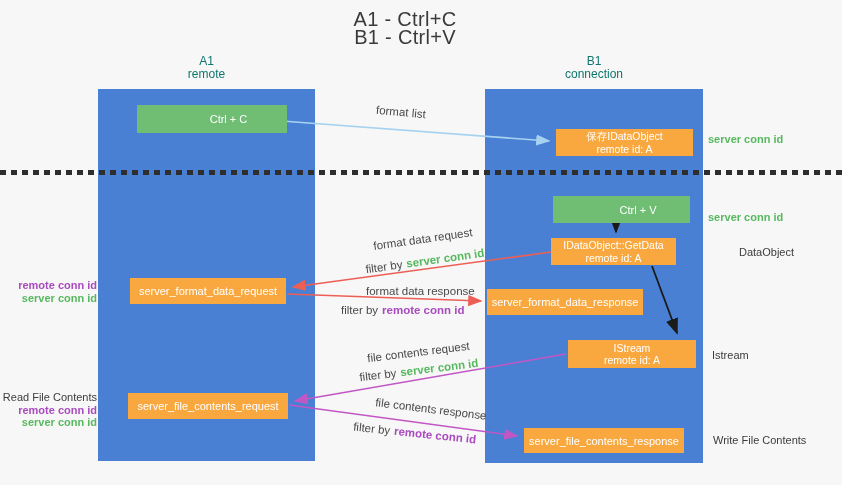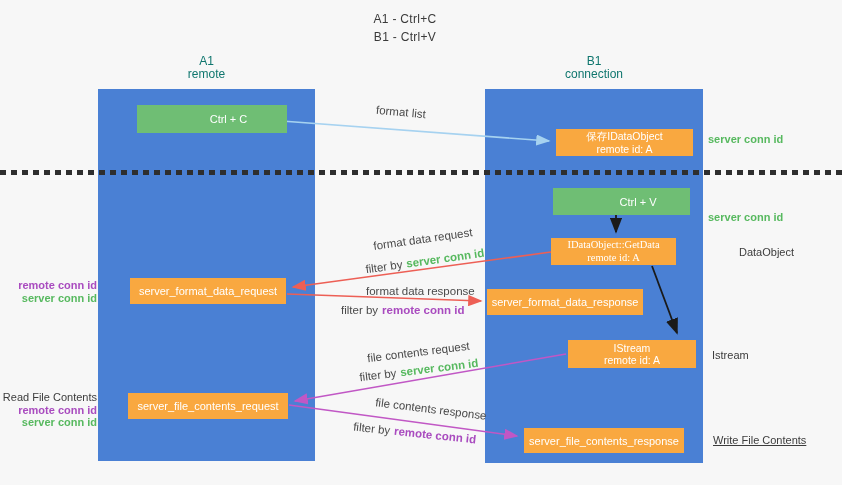--- a/index.html
+++ b/index.html
@@ -1,20 +1,20 @@
 <!DOCTYPE html>
 <html><head>
 <meta charset="utf-8">
 <style>
   html,body{margin:0;padding:0;}
   body{font-family:"Liberation Sans",sans-serif;background:#f7f7f7;}
   .stage{position:relative;width:842px;height:485px;background:#f7f7f7;overflow:hidden;}
   .abs{position:absolute;}
   .title-block{left:305px;top:10px;width:200px;text-align:center;color:#3a3a3a;
-               font-size:12px;line-height:18px;letter-spacing:.3px;}
+               font-size:20px;line-height:18px;letter-spacing:.3px;}
   .ll-header{top:55px;text-align:center;color:#0f766e;font-size:12px;line-height:13px;}
   .ll-header.left{left:98px;width:217px;}
   .ll-header.right{left:485px;width:218px;}
   .ll-body{top:89px;background:#4a80d4;z-index:1;}
   .ll-body.left{left:98px;width:217px;height:372px;}
   .ll-body.right{left:485px;width:218px;height:374px;}
   .sep{left:0;top:170px;width:842px;height:5px;z-index:4;
        background:repeating-linear-gradient(90deg,#2e2e2e 0 6px,transparent 6px 11px);}
   .node{z-index:5;display:flex;align-items:center;justify-content:center;
         color:#fff;text-align:center;}
@@ -85,25 +85,25 @@
     <span>Ctrl + C</span>
   </div>
 
   <div class="abs node orange" style="left:556px;top:129px;width:137px;height:27px;">
     <div class="two">
       <div>保存IDataObject</div>
       <div>remote id: A</div>
     </div>
   </div>
 
-  <div class="abs node green" style="left:553px;top:188px;width:104px;height:27px;">
+  <div class="abs node green" style="left:553px;top:196px;width:104px;height:27px;">
     <span>Ctrl + V</span>
   </div>
 
-  <div class="abs node orange" style="left:551px;top:238px;width:125px;height:27px;font-family:Liberation Serif, serif;">
+  <div class="abs node orange" style="left:551px;top:238px;width:125px;height:27px;">
     <div class="two">
       <div>IDataObject::GetData</div>
       <div>remote id: A</div>
     </div>
   </div>
 
   <div class="abs node orange single" style="left:130px;top:278px;width:156px;height:26px;">
     <span>server_format_data_request</span>
   </div>
 
@@ -123,21 +123,21 @@
   </div>
 
   <div class="abs node orange single" style="left:128px;top:393px;width:160px;height:26px;">
     <span>server_file_contents_request</span>
   </div>
 
   <div class="abs side-label green" style="left:708px;top:133px;">server conn id</div>
   <div class="abs side-label green" style="left:708px;top:211px;">server conn id</div>
   <div class="abs side-label" style="left:739px;top:246px;">DataObject</div>
   <div class="abs side-label" style="left:712px;top:349px;">Istream</div>
-  <div class="abs side-label" style="left:713px;top:434px;text-decoration:underline;">Write File Contents</div>
+  <div class="abs side-label" style="left:713px;top:434px;">Write File Contents</div>
 
   <div class="abs pair" style="left:2px;top:279px;width:95px;">
     <div class="purple">remote conn id</div>
     <div class="green">server conn id</div>
   </div>
   <div class="abs pair" style="left:2px;top:391px;width:95px;">
     <div class="dark">Read File Contents</div>
     <div class="purple">remote conn id</div>
     <div class="green">server conn id</div>
   </div>

